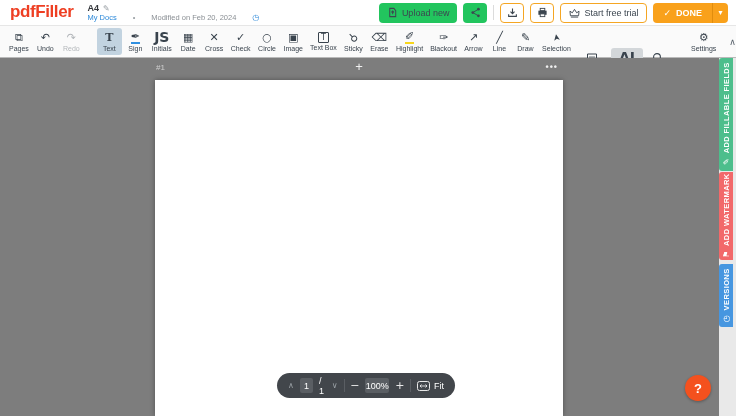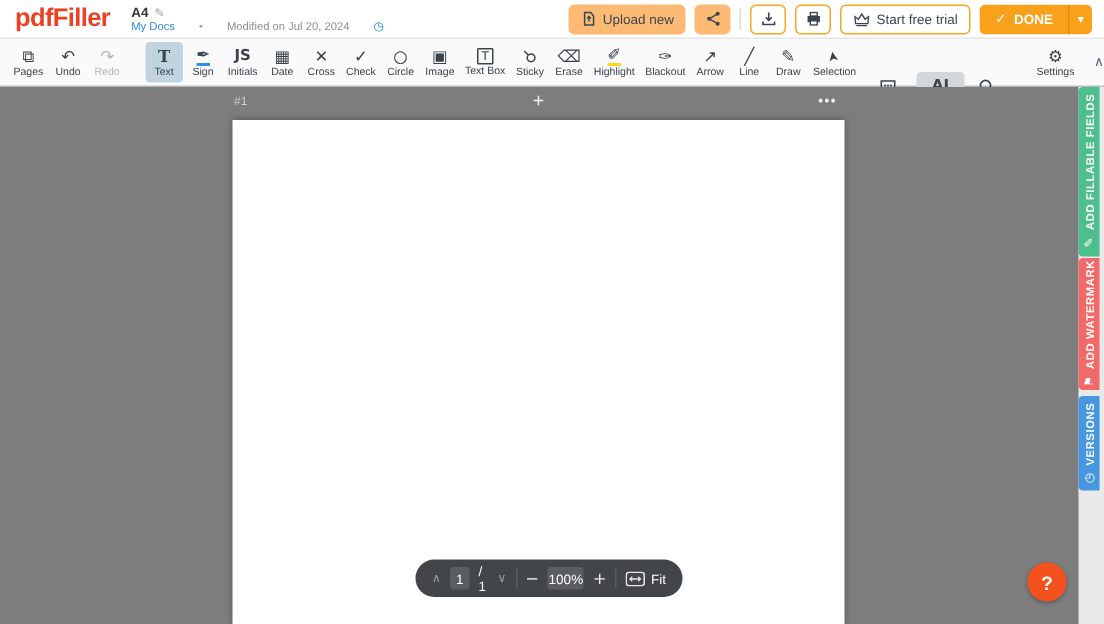--- a/index.html
+++ b/index.html
@@ -19,21 +19,21 @@
   .meta-row { display:flex; align-items:center; gap:16px; font-size:7.5px; line-height:9px; }
   .link { color:#2b88d9; cursor:pointer; }
   .dot { color:#9aa0a5; }
   .muted { color:#8a8f94; }
   .clock-ic { color:#2b88d9; font-family:"DejaVu Sans",sans-serif; font-size:8px; cursor:pointer; }
 
   .top-right { display:flex; align-items:center; gap:6px; }
   .btn { display:flex; align-items:center; gap:4px; height:20px; border-radius:4px; border:none;
          font-family:inherit; font-size:9px; color:#3c4650; cursor:pointer; padding:0 8px; background:none; }
   .btn svg { display:block; }
-  .btn.gray { background:#fdba74; }
+  .btn.gray { background:#22c55e; }
   .btn.sq { width:24px; padding:0; justify-content:center; }
   .btn.outline { background:#fff; border:1px solid #f5a623; }
   .vdiv { width:1px; height:15px; background:#dcdcdc; }
   .done-group { display:flex; height:20px; border-radius:4px; overflow:hidden; }
   .done-main { display:flex; align-items:center; gap:5px; background:#f9a11b; color:#fff;
                font-size:9px; font-weight:bold; border:none; padding:0 10px; cursor:pointer; font-family:inherit; }
   .done-check { font-family:"DejaVu Sans",sans-serif; font-weight:normal; font-size:9px; }
   .done-caret { width:16px; background:#f9a11b; border:none; border-left:1px solid #e08d0e;
                 color:#fff; font-size:8px; cursor:pointer; font-family:"DejaVu Sans",sans-serif; }
 
@@ -48,21 +48,21 @@
              min-width:25px; height:27px; padding:1px 3px; border-radius:3px; cursor:pointer; }
   .tb-item .ico { height:13px; line-height:13px; font-size:11px; color:#39434d;
                   font-family:"DejaVu Sans",sans-serif; display:flex; align-items:center; justify-content:center; }
   .tb-item .lbl { font-size:7px; color:#39434d; margin-top:1px; white-space:nowrap; }
   .tb-item.sel-blue { background:#c2d3e0; }
   .tb-item.sel-gray { background:#d3d7da; }
   .tb-item.disabled { opacity:.38; }
   .ico.u-blue { border-bottom:2px solid #2f8fe0; height:12px; }
   .ico.u-yellow { border-bottom:2px solid #f8d71c; height:12px; }
   .ico.serif { font-family:"DejaVu Serif",serif; font-weight:bold; }
-  .ico.small { font-size:10px; font-weight:bold; letter-spacing:0; }
+  .ico.small { font-size:14px; font-weight:bold; letter-spacing:0; }
   .ico.boxed { border:1px solid #39434d; border-radius:1px; font-size:8px; height:11px; width:11px; line-height:9px; }
   .ico .rot135 { display:inline-block; transform:rotate(135deg); }
   .ico .rotup { display:inline-block; transform:rotate(-100deg); font-size:9px; }
   .collapse { margin-left:10px; width:18px; height:27px; display:flex; align-items:center; justify-content:center;
               color:#555f69; font-size:9px; cursor:pointer; font-family:"DejaVu Sans",sans-serif; }
 
   
   .canvas { position:relative; flex:1; background:#7d7d7d; overflow:hidden; }
   .side-strip { position:absolute; top:0; right:0; bottom:0; width:17px; background:#e9e9e9; }
   .page { position:absolute; left:155px; top:22px; width:408px; height:calc(100% - 22px);
@@ -109,21 +109,21 @@
     <div class="top-left">
       <div class="logo">pdfFiller</div>
       <div class="docmeta">
         <div class="title-row">
           <span class="doc-title">A4</span>
           <span class="edit-ic">✎</span>
         </div>
         <div class="meta-row">
           <span class="link">My Docs</span>
           <span class="dot">•</span>
-          <span class="muted">Modified on Jul 20, 2024</span>
+          <span class="muted">Modified on Feb 20, 2024</span>
           <span class="clock-ic">◷</span>
         </div>
       </div>
     </div>
     <div class="top-right">
       <button class="btn gray">
         <span>
           <svg width="11" height="11" viewBox="0 0 12 12">
               <path d="M3 1.5h4.5L9.5 4v6.5H3z" fill="none" stroke="#3c4650" stroke-width="1.1"></path>
               <path d="M6.2 8V4.6M4.8 5.8l1.4-1.4 1.4 1.4" fill="none" stroke="#3c4650" stroke-width="1.1"></path>

